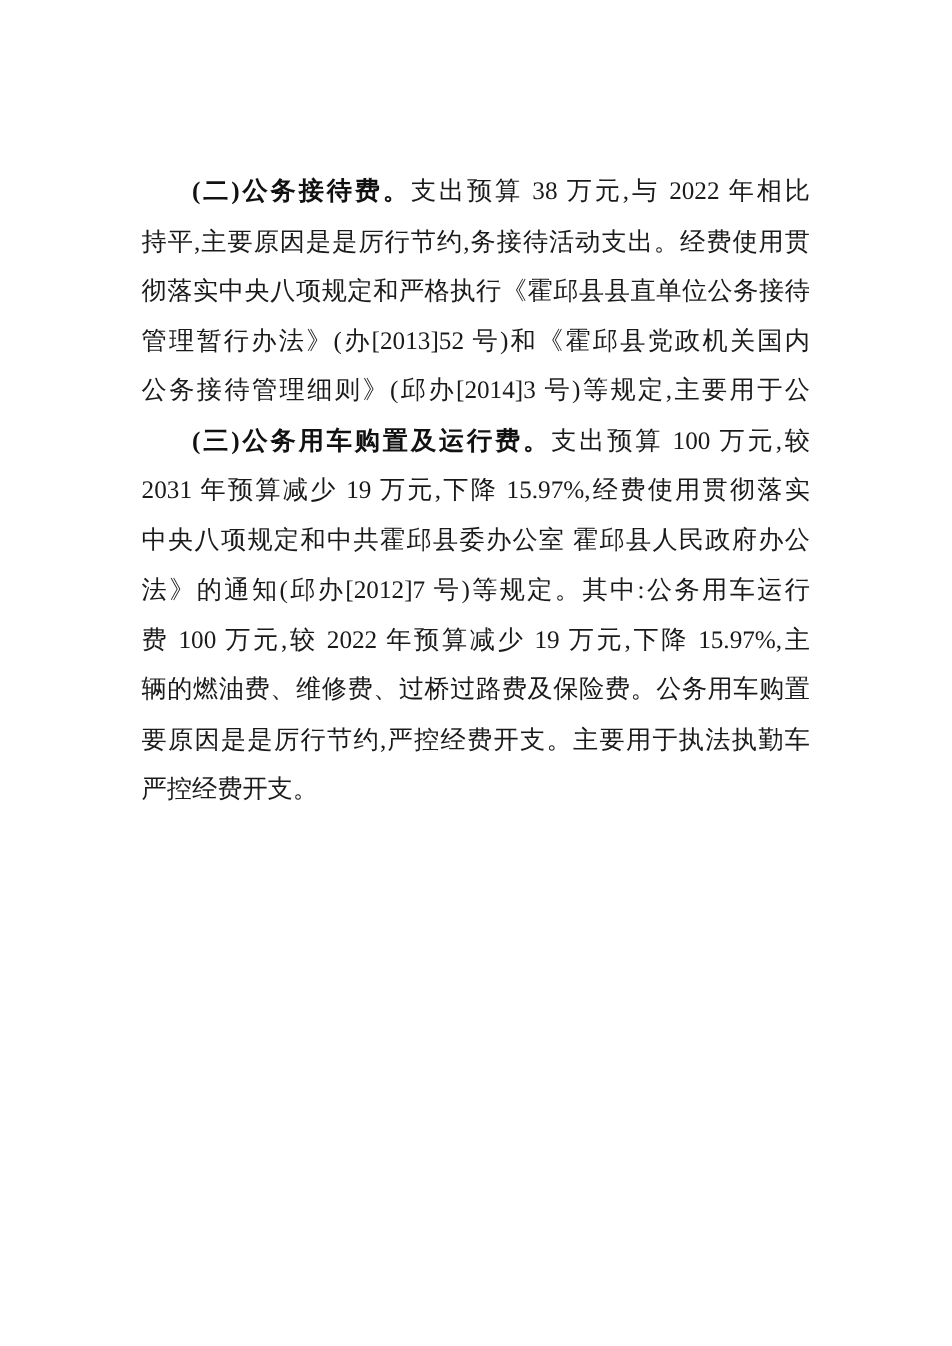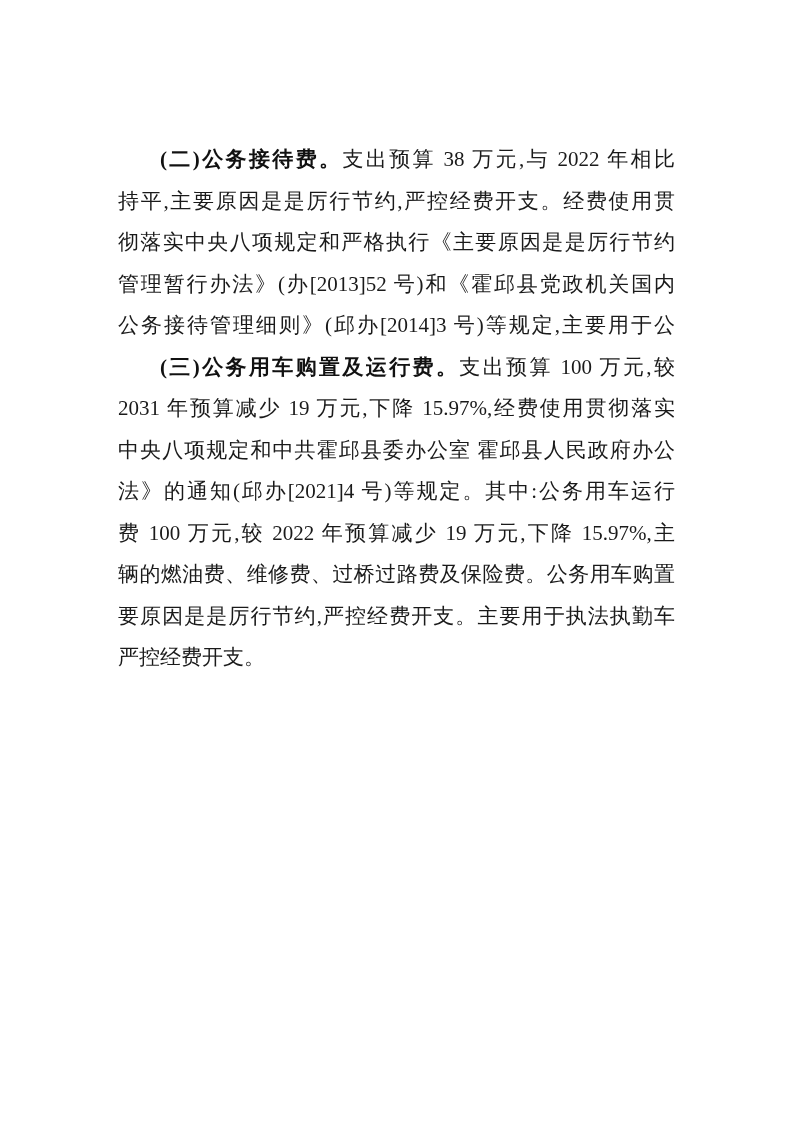--- a/index.html
+++ b/index.html
@@ -50,29 +50,29 @@
     color: #111111;
   }
 </style>
 </head>
 <body>
 
 <div class="page">
   <div class="text-block">
       <div class="paragraph">
         <div class="line indent"><b>(二)公务接待费。</b><span>支出预算 38 万元,与 2022 年相比</span></div>
-        <div class="line"><span>持平,主要原因是是厉行节约,严控经费开支。经费使用贯</span></div>
-        <div class="line"><span>彻落实中央八项规定和严格执行《主要原因是是厉行节约</span></div>
+        <div class="line"><span>持平,主要原因是是厉行节约,务接待活动支出。经费使用贯</span></div>
+        <div class="line"><span>彻落实中央八项规定和严格执行《霍邱县县直单位公务接待</span></div>
         <div class="line"><span>管理暂行办法》(办[2013]52 号)和《霍邱县党政机关国内</span></div>
         <div class="line"><span>公务接待管理细则》(邱办[2014]3 号)等规定,主要用于公</span></div>
       </div>
       <div class="paragraph">
         <div class="line indent"><b>(三)公务用车购置及运行费。</b><span>支出预算 100 万元,较</span></div>
         <div class="line"><span>2031 年预算减少 19 万元,下降 15.97%,经费使用贯彻落实</span></div>
         <div class="line"><span>中央八项规定和中共霍邱县委办公室 霍邱县人民政府办公</span></div>
-        <div class="line"><span>法》的通知(邱办[2021]4 号)等规定。其中:公务用车运行</span></div>
+        <div class="line"><span>法》的通知(邱办[2012]7 号)等规定。其中:公务用车运行</span></div>
         <div class="line"><span>费 100 万元,较 2022 年预算减少 19 万元,下降 15.97%,主</span></div>
         <div class="line"><span>辆的燃油费、维修费、过桥过路费及保险费。公务用车购置</span></div>
         <div class="line"><span>要原因是是厉行节约,严控经费开支。主要用于执法执勤车</span></div>
         <div class="line last"><span>严控经费开支。</span></div>
       </div>
     </div>
 </div>
 
 </body></html>

